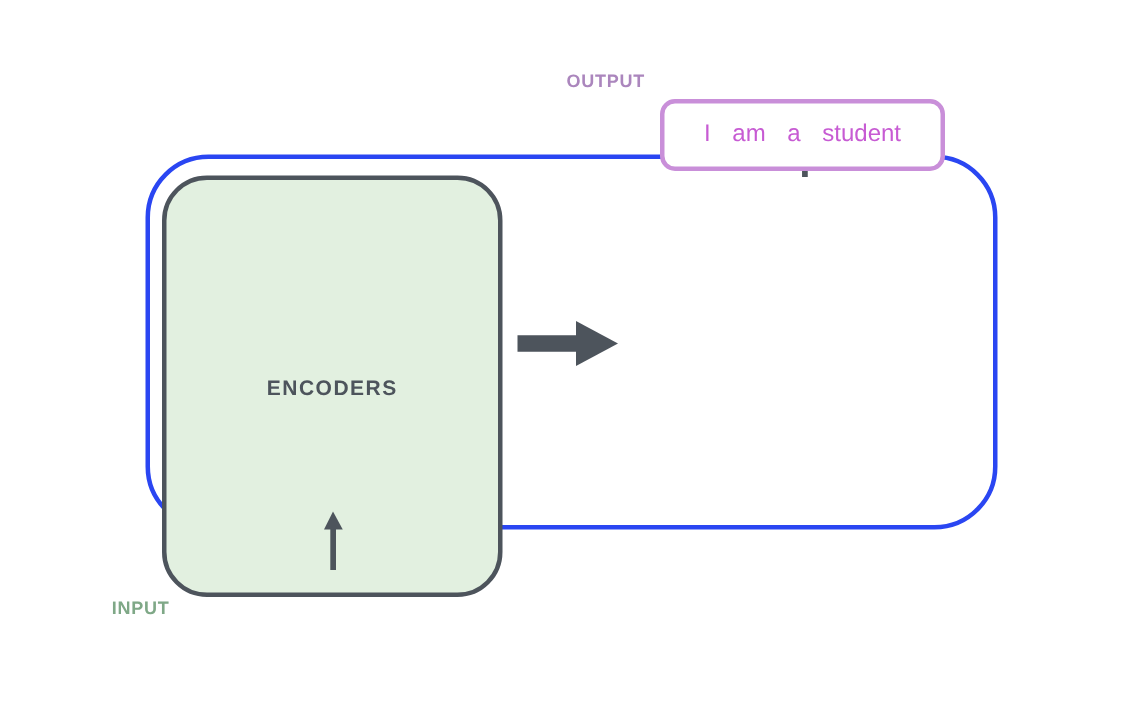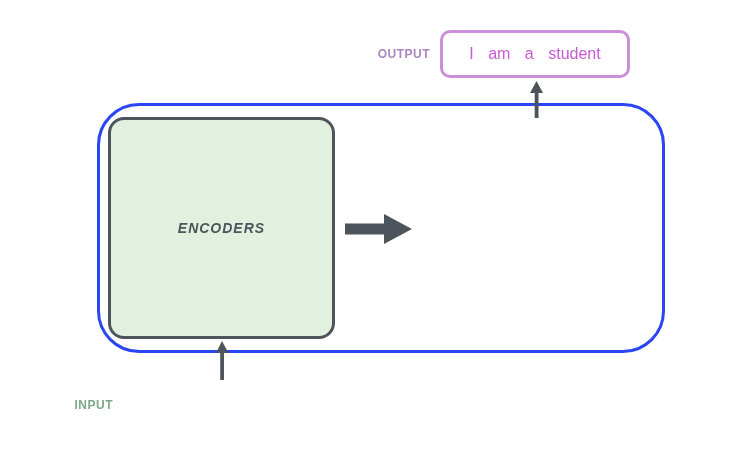--- a/index.html
+++ b/index.html
@@ -35,28 +35,27 @@
     width: 568px; height: 250px;
     border: 3px solid var(--container-border);
     border-radius: 42px;
     background: transparent;
     z-index: 1;
   }
 
   .block-box {
     position: absolute;
     top: 117px;
-    height: 222px;
+    height: 281px;
     border: 3px solid var(--box-border);
-    border-radius: 16px;
+    border-radius: 30px;
     display: flex;
     align-items: center;
     justify-content: center;
     z-index: 2;
-    font-style: italic;
   }
   .encoders-box { left: 108px; width: 227px; background: var(--encoders-fill); }
   .decoders-box { left: 422px; width: 226px; background: var(--decoders-fill); }
 
   .block-label {
     color: var(--box-label);
     font-size: 14px;
     font-weight: 600;
     letter-spacing: 1px;
   }
@@ -71,20 +70,21 @@
 
   .token-box {
     position: absolute;
     background: var(--canvas-bg);
     display: flex;
     align-items: center;
     justify-content: center;
     border-radius: 10px;
     z-index: 4;
     font-size: 16px;
+    margin-top: 36px;
   }
   .output-box {
     left: 440px; top: 30px;
     width: 190px; height: 48px;
     border: 3px solid var(--output-border);
     color: var(--output-text);
     word-spacing: 10px;
   }
   .input-box {
     left: 127px; top: 380px;

